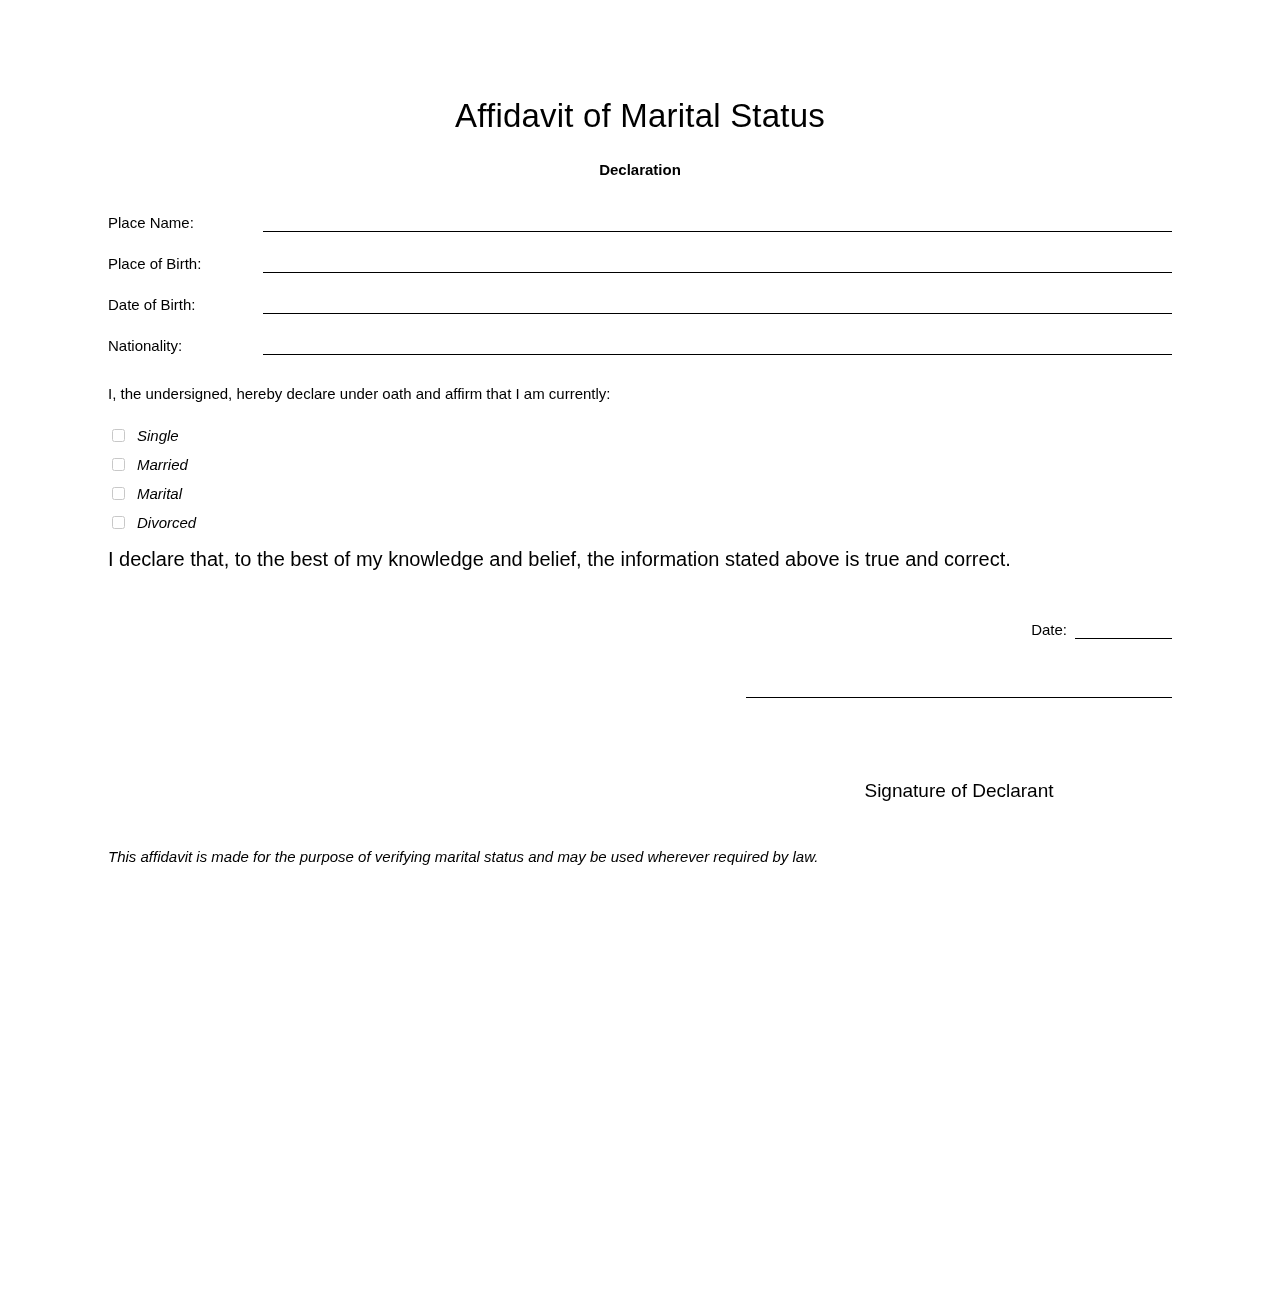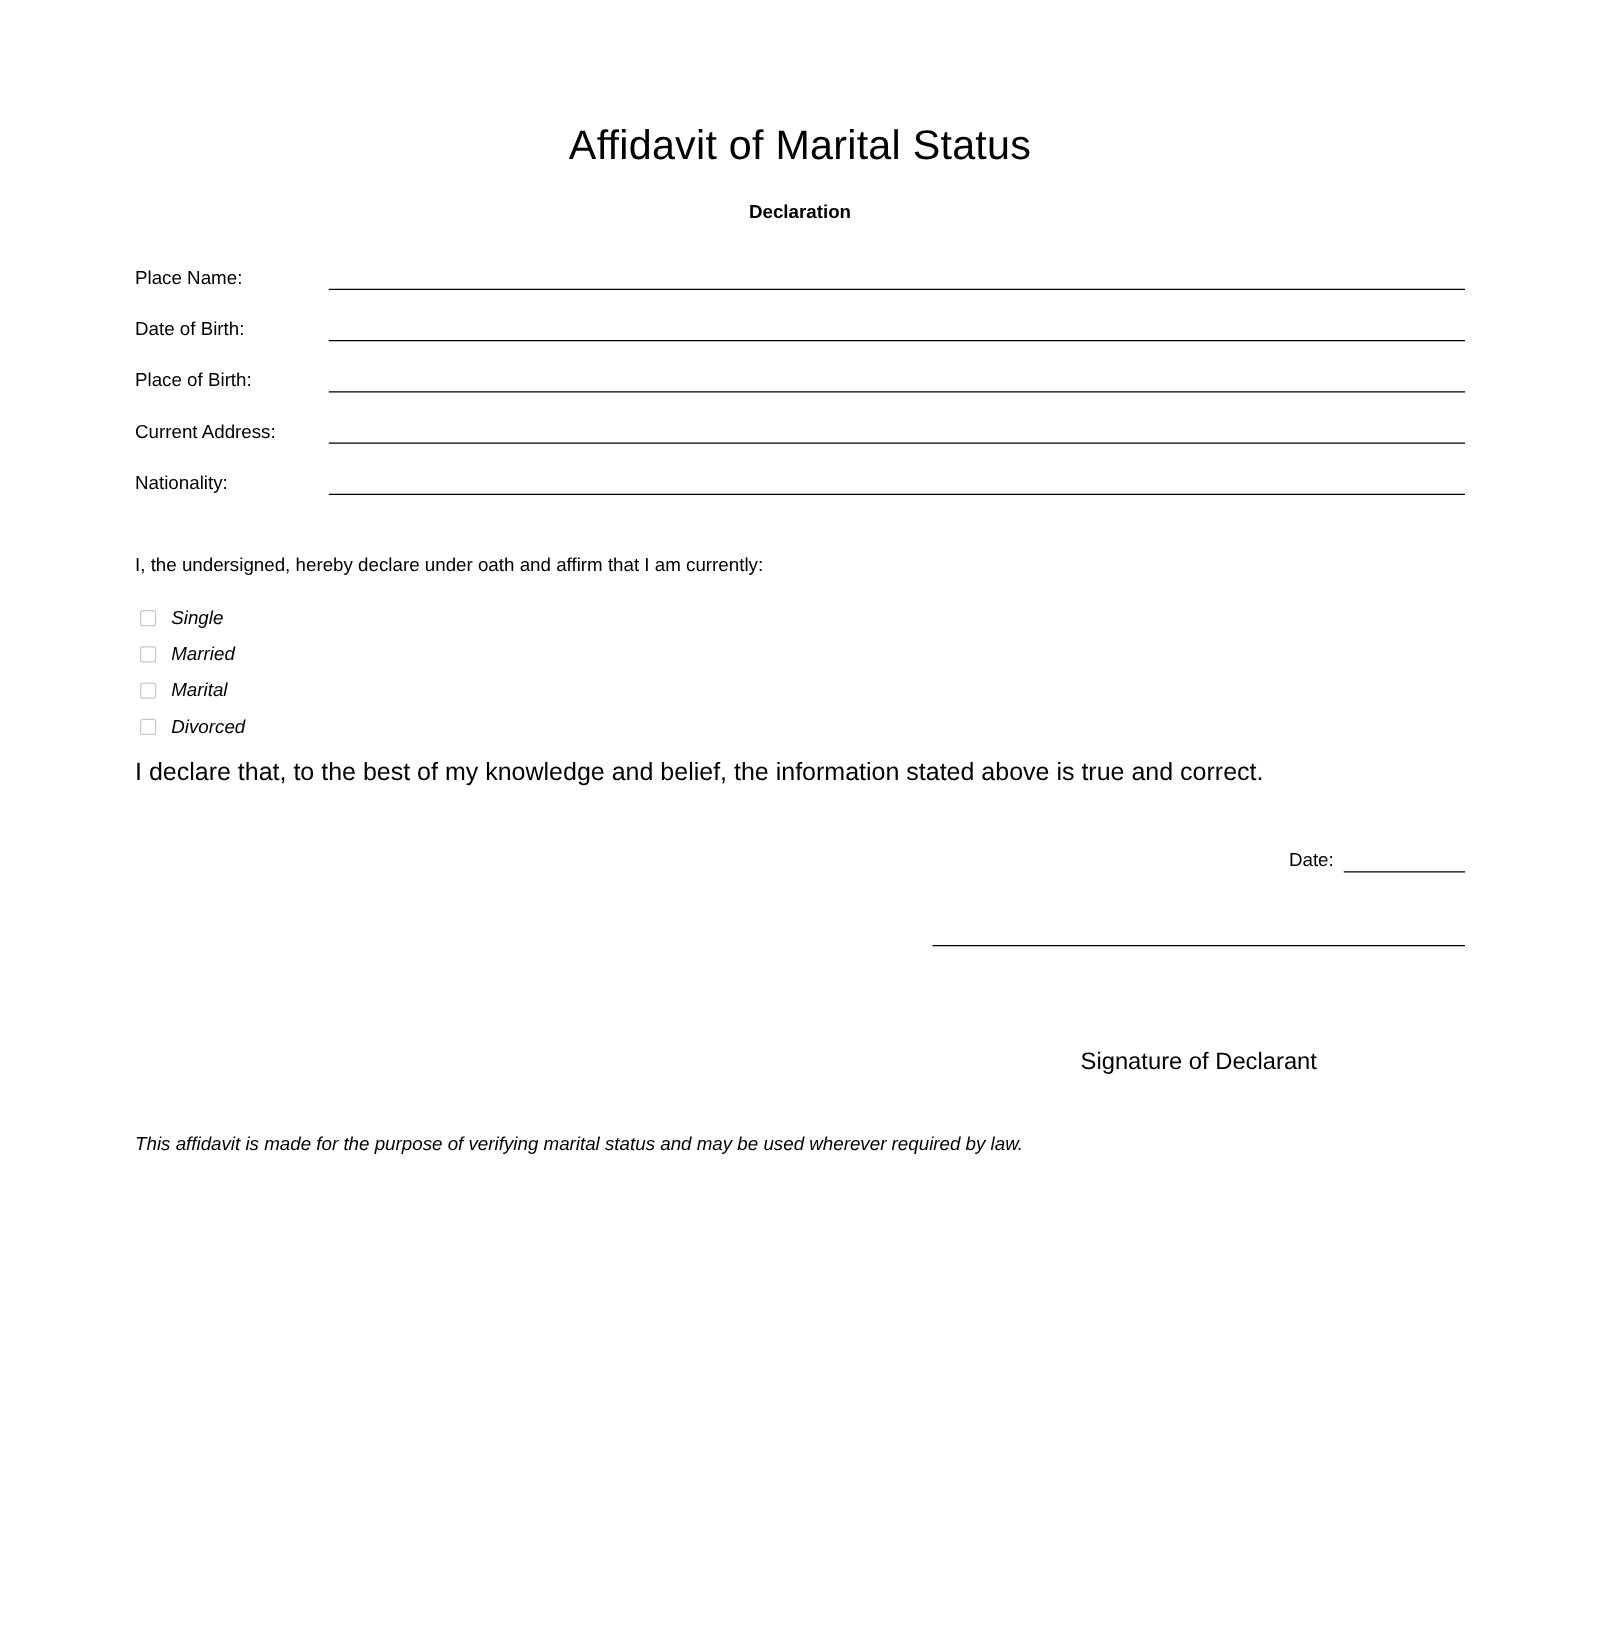--- a/index.html
+++ b/index.html
@@ -45,21 +45,21 @@
     font-size: 15px;
     line-height: 19px;
     white-space: nowrap;
   }
   .field-line {
     flex: 1;
     border-bottom: 1.5px solid #000000;
     cursor: text;
   }
   .oath-intro {
-    margin-top: 47px;
+    margin-top: 29px;
     font-size: 15px;
     line-height: 19px;
   }
   .options {
     margin-top: 23px;
   }
   .option-row {
     display: flex;
     align-items: center;
     height: 19px;
@@ -137,29 +137,25 @@
 
   <h1 class="doc-title">Affidavit of Marital Status</h1>
   <div class="doc-subtitle">Declaration</div>
 
   <div class="fields">
     <div class="field-row">
       <div class="field-label">Place Name:</div>
       <div class="field-line"></div>
     </div>
     <div class="field-row">
-      <div class="field-label">Date of Birth:</div>
-      <div class="field-line"></div>
-    </div>
-    <div class="field-row">
       <div class="field-label">Place of Birth:</div>
       <div class="field-line"></div>
     </div>
     <div class="field-row">
-      <div class="field-label">Current Address:</div>
+      <div class="field-label">Date of Birth:</div>
       <div class="field-line"></div>
     </div>
     <div class="field-row">
       <div class="field-label">Nationality:</div>
       <div class="field-line"></div>
     </div>
   </div>
 
   <div class="oath-intro">I, the undersigned, hereby declare under oath and affirm that I am currently:</div>
 

